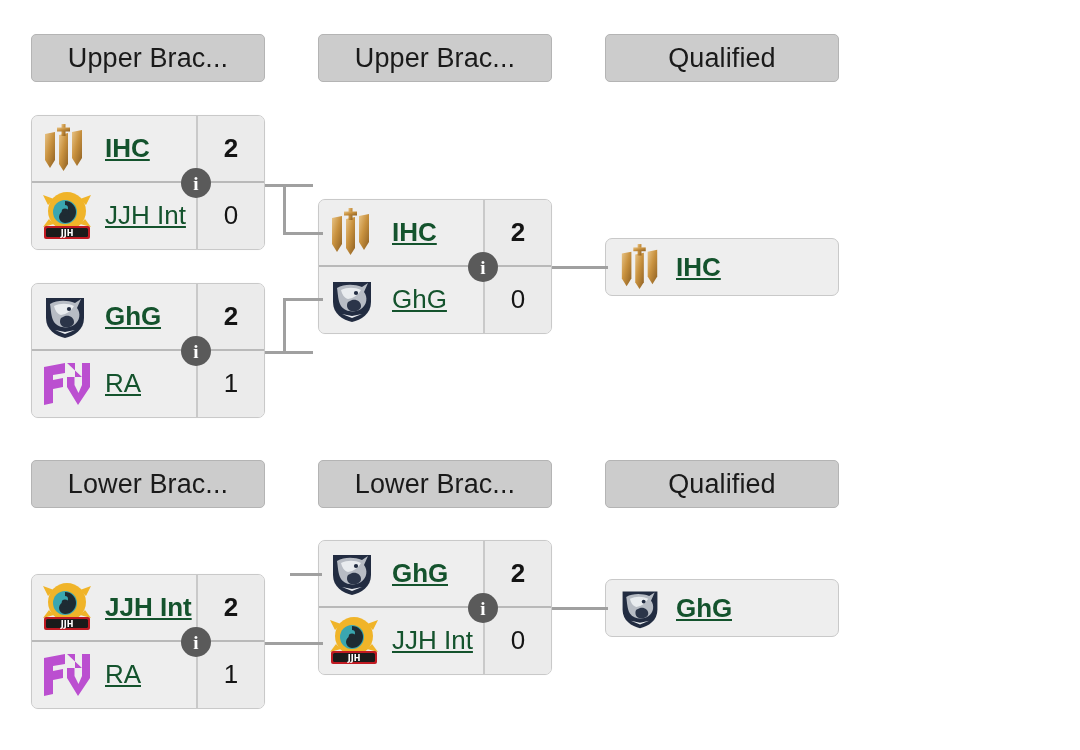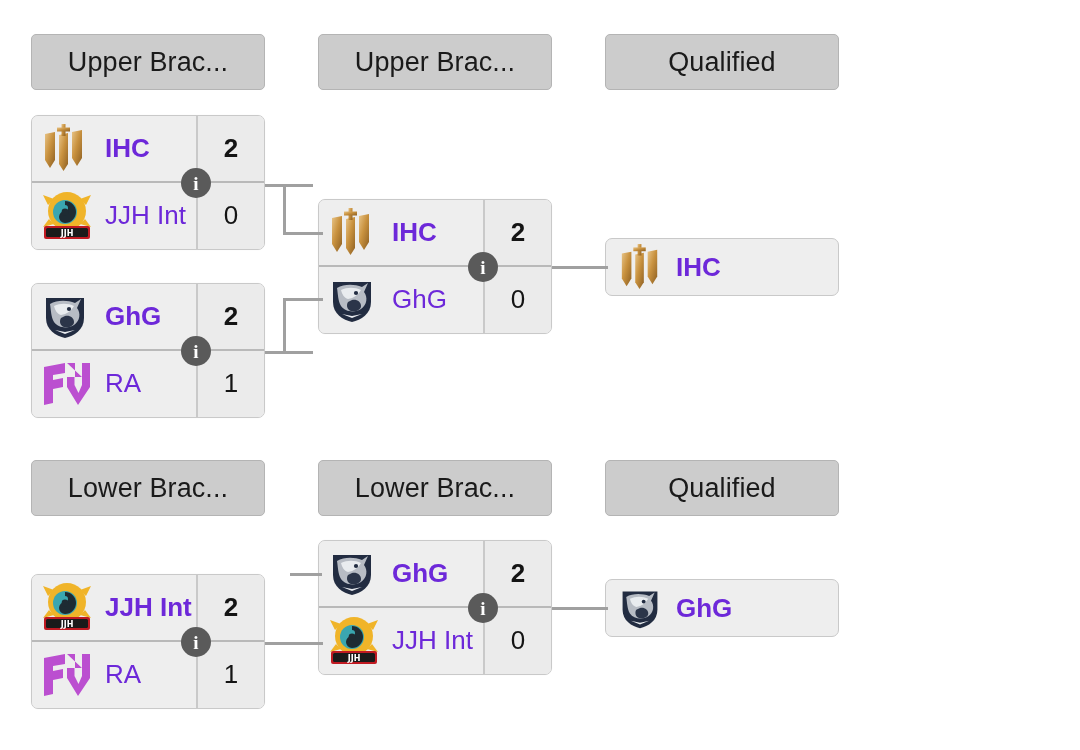--- a/index.html
+++ b/index.html
@@ -8,21 +8,21 @@
     width: 1080px; height: 750px;
     background: #ffffff;
     font-family: "Liberation Sans", sans-serif;
     overflow: hidden;
   }
   #stage { position: relative; width: 1080px; height: 750px; }
 
   
   .round-header {
     position: absolute;
-    height: 56px;
+    height: 48px;
     background: #cccccc;
     border: 1px solid #b4b4b4;
     border-radius: 5px;
     display: flex;
     align-items: center;
     justify-content: center;
     color: #1a1a1a;
     font-size: 27px;
     font-weight: 400;
     letter-spacing: .1px;
@@ -58,24 +58,25 @@
   .logo-box {
     flex: 0 0 auto;
     width: 58px;
     height: 56px;
     display: flex;
     align-items: center;
     justify-content: flex-start;
   }
   .team-name {
     font-size: 26px;
-    color: #6d28d9;
+    color: #14532d;
     white-space: nowrap;
     margin-left: 6px;
     overflow: hidden;
+    text-decoration: underline;
   }
   .team-name.winner { font-weight: bold; }
   .score-cell {
     flex: 0 0 68px;
     height: 100%;
     border-left: 2px solid #c9c9c9;
     display: flex;
     align-items: center;
     justify-content: center;
     font-size: 26px;

